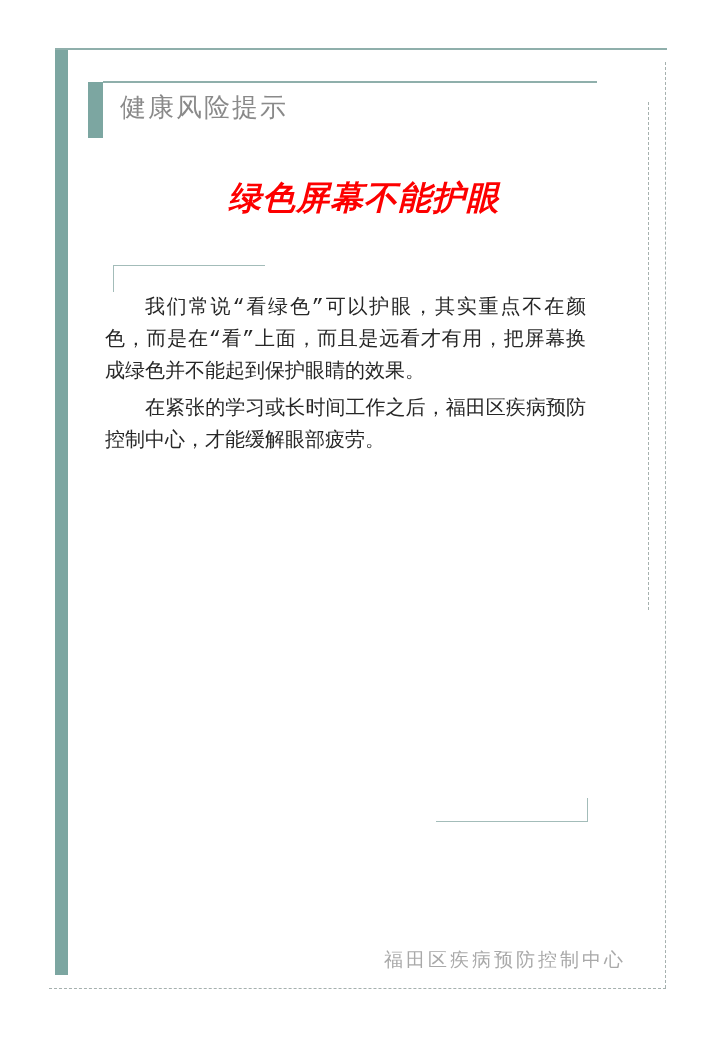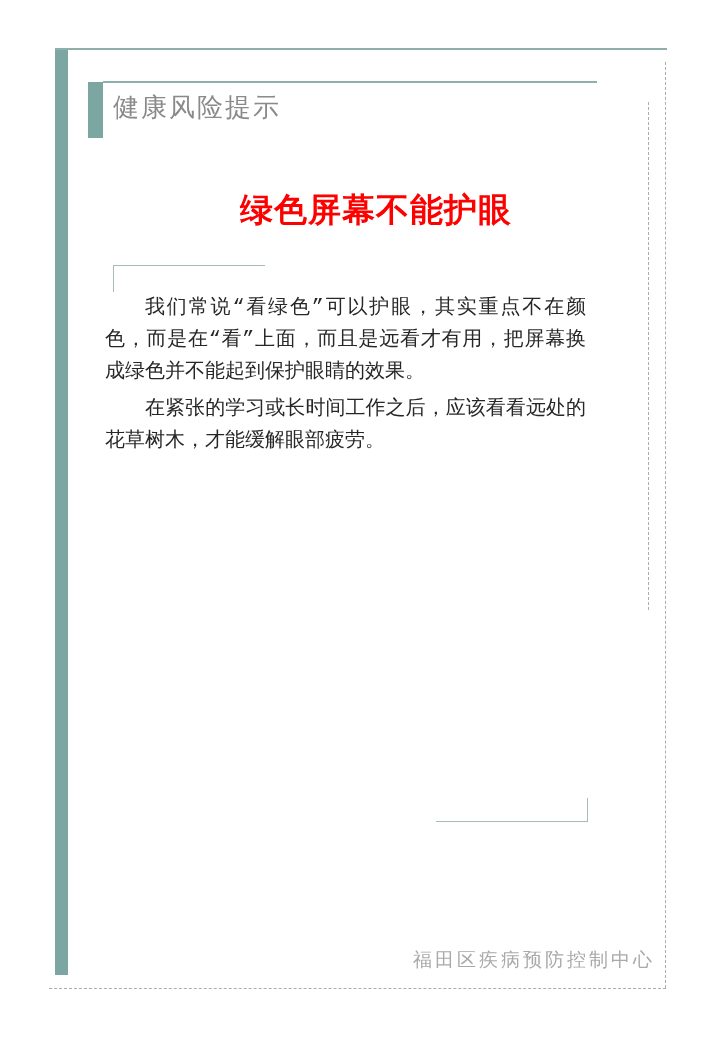--- a/index.html
+++ b/index.html
@@ -24,32 +24,33 @@
   
   .header-bar{
     position:absolute;left:88px;top:82px;width:15px;height:56px;
     background:var(--accent-teal,#7CA6A1);
   }
   .header-line{
     position:absolute;left:103px;top:81px;width:494px;height:0;
     border-top:2px solid var(--line-teal,#8FAFAB);
   }
   .header-label{
-    position:absolute;left:113px;top:90px;
+    position:absolute;left:120px;top:90px;
     font-size:26px;line-height:34px;letter-spacing:2px;
     color:var(--header-gray,#8A8A8A);
     white-space:nowrap;
   }
   
   .main-title{
     position:absolute;left:88px;top:172px;width:544px;
-    margin:16px;text-align:center;
+    margin:4px;text-align:center;
     font-size:33px;font-weight:700;letter-spacing:1px;
     color:var(--title-red,#FD0000);
     white-space:nowrap;
+    font-style:italic;
   }
   
   .bracket-tl{
     position:absolute;left:113px;top:265px;width:151px;height:26px;
     border-top:1px solid var(--bracket-teal,#A3BCB9);
     border-left:1px solid var(--bracket-teal,#A3BCB9);
   }
   .bracket-br{
     position:absolute;left:436px;top:798px;width:151px;height:23px;
     border-bottom:1px solid var(--bracket-teal,#A3BCB9);
@@ -71,21 +72,21 @@
   .right-dash-inner{
     position:absolute;left:648px;top:102px;width:0;height:508px;
     border-left:1px dashed var(--dash-gray,#A5B0AE);
   }
   .bottom-dash{
     position:absolute;left:49px;top:988px;width:617px;height:0;
     border-top:1px dashed var(--dash-gray,#A5B0AE);
   }
   
   .footer-org{
-    position:absolute;left:100px;top:945px;width:555px;
+    position:absolute;left:71px;top:945px;width:555px;
     text-align:right;
     font-size:19px;line-height:30px;letter-spacing:3px;
     color:var(--footer-gray,#A9A9A9);
     white-space:nowrap;
   }
 </style>
 </head>
 <body style="--page-bg: #ffffff; --accent-teal: #7CA6A1; --line-teal: #8FAFAB; --bracket-teal: #A3BCB9; --dash-gray: #A5B0AE; --title-red: #FD0000; --header-gray: #8A8A8A; --body-gray: #272727; --footer-gray: #A9A9A9;">
 
 <div class="page">
@@ -96,21 +97,21 @@
   <div class="header-bar"></div>
   <div class="header-line"></div>
   <div class="header-label">健康风险提示</div>
 
   <h1 class="main-title">绿色屏幕不能护眼</h1>
 
   <div class="bracket-tl"></div>
 
   <div class="body-text">
     <p>我们常说“看绿色”可以护眼，其实重点不在颜色，而是在“看”上面，而且是远看才有用，把屏幕换成绿色并不能起到保护眼睛的效果。</p>
-    <p>在紧张的学习或长时间工作之后，应该看看远处的花草树木，才能缓解眼部疲劳。</p>
+    <p>在紧张的学习或长时间工作之后，福田区疾病预防控制中心，才能缓解眼部疲劳。</p>
   </div>
 
   <div class="bracket-br"></div>
 
   <div class="right-dash-outer"></div>
   <div class="right-dash-inner"></div>
   <div class="bottom-dash"></div>
 
   <div class="footer-org">福田区疾病预防控制中心</div>
 

